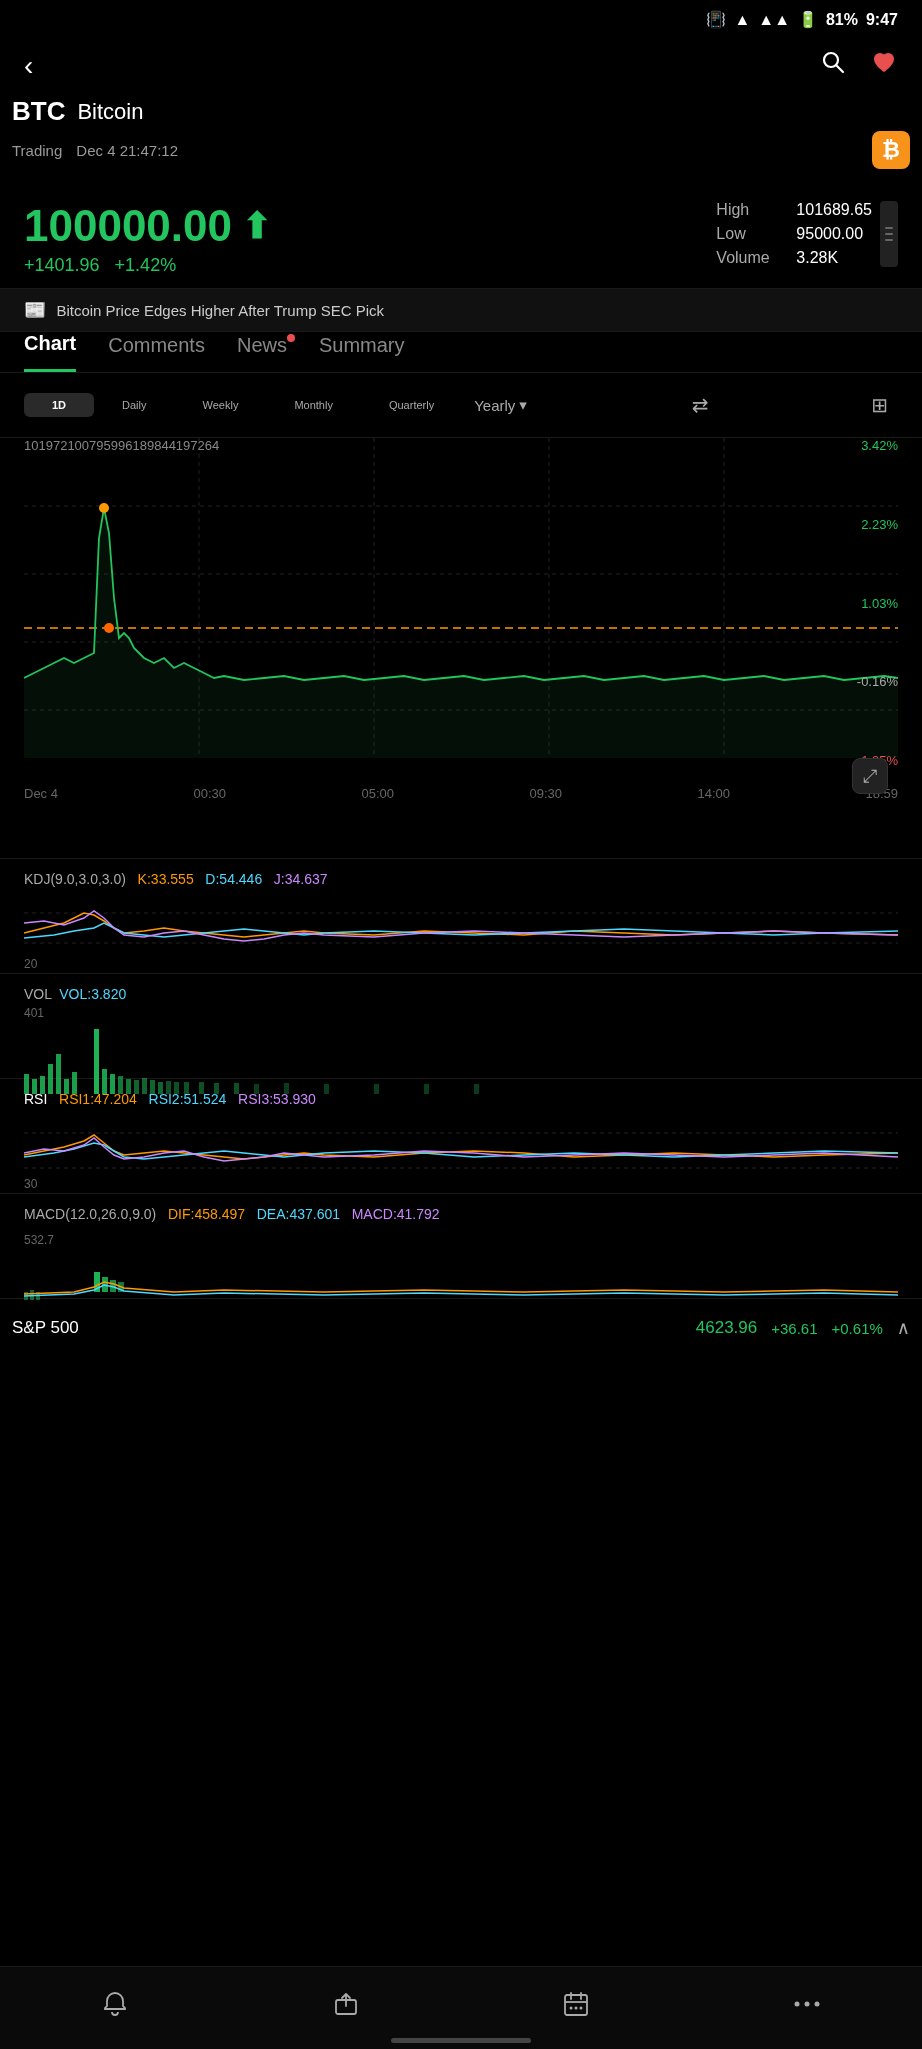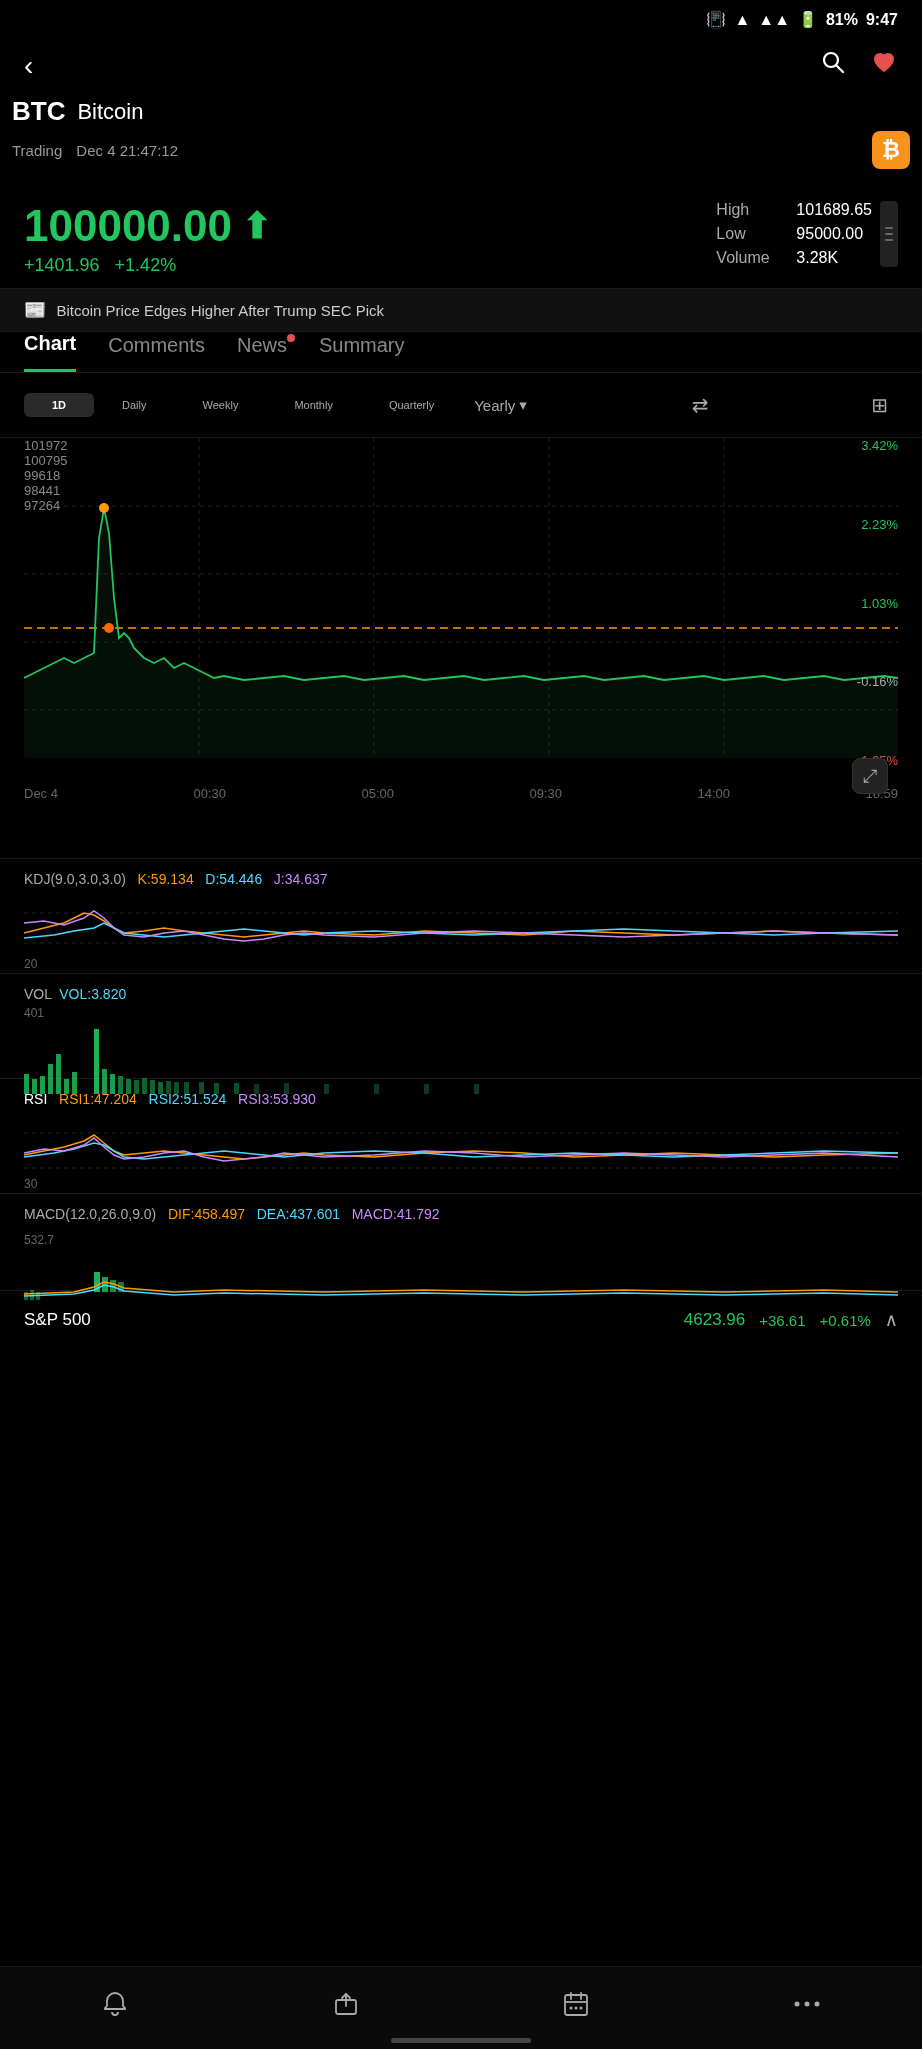--- a/index.html
+++ b/index.html
@@ -282,21 +282,22 @@
     }
     .chart-svg {
       width: 100%;
       height: 340px;
     }
     .chart-labels-left {
       position: absolute;
       left: 24px;
       top: 0;
       display: flex;
-      flex-direction: column;
+      flex-direction: row;
+      justify-content: space-between;
       height: 330px;
       font-size: 13px;
       color: #888;
     }
     .chart-labels-right {
       position: absolute;
       right: 24px;
       top: 0;
       display: flex;
       flex-direction: column;
@@ -400,22 +401,23 @@
     .macd-val { color: #cc88ff; font-size: 14px; }
     .macd-chart {
       height: 60px;
       position: relative;
     }
 
     
     .sp500-bar {
       display: flex;
       align-items: center;
-      padding: 18px 24px;
+      padding: 18px 12px;
       border-top: 1px solid #1a1a1a;
+      margin-top: 8px;
     }
     .sp500-name {
       font-size: 17px;
       color: #fff;
       font-weight: 500;
       flex: 1;
     }
     .sp500-price {
       font-size: 17px;
       color: #22c55e;
@@ -637,21 +639,21 @@
   </div>
 
   
   <div class="expand-btn">⤢</div>
 </div>
 
 <div class="indicator-section">
   <div class="indicator-title">
     <span>KDJ(9.0,3.0,3.0)</span>
     &nbsp;
-    <span class="k-val">K:<span>59.134</span></span>
+    <span class="k-val">K:<span>33.555</span></span>
     &nbsp;
     <span class="d-val">D:<span>54.446</span></span>
     &nbsp;
     <span class="j-val">J:<span>34.637</span></span>
   </div>
   <div class="indicator-chart">
     <svg width="100%" height="80" viewBox="0 0 874 80" preserveAspectRatio="none">
       <line x1="0" y1="20" x2="874" y2="20" class="grid-line"></line>
       <line x1="0" y1="50" x2="874" y2="50" class="grid-line"></line>
 

